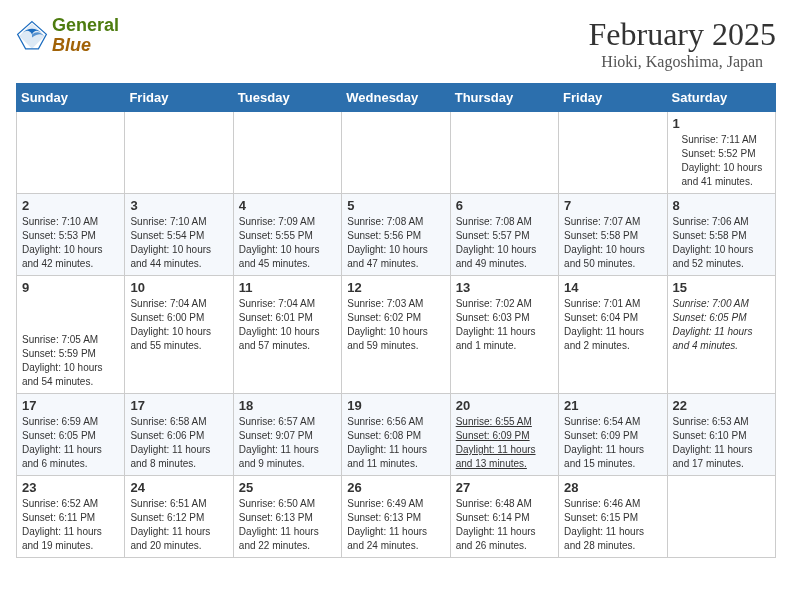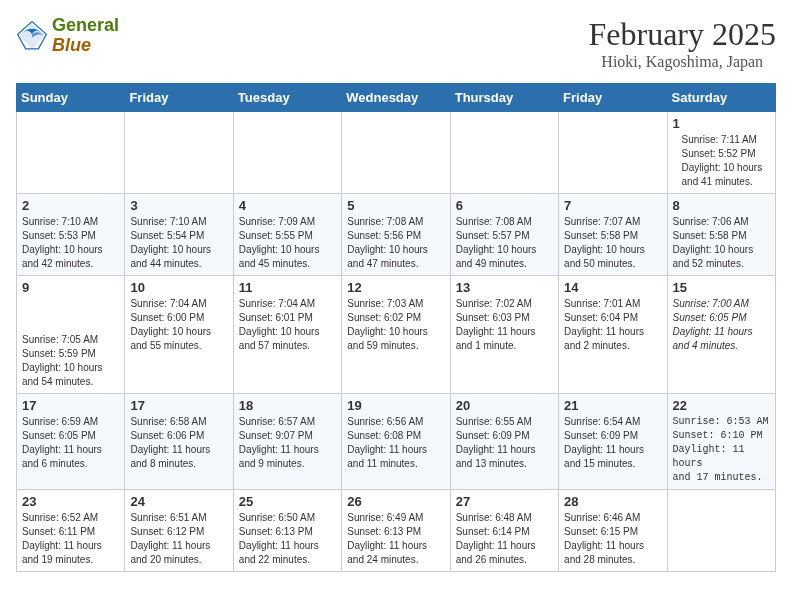--- a/index.html
+++ b/index.html
@@ -264,35 +264,35 @@
         </td>
         <td>
           <span class="day-num">19</span>
           <div class="day-info" style="white-space: pre-line;">Sunrise: 6:56 AM
 Sunset: 6:08 PM
 Daylight: 11 hours
 and 11 minutes.</div>
         </td>
         <td>
           <span class="day-num">20</span>
-          <div class="day-info" style="white-space: pre-line;">Sunrise: 6:55 AM
+          <div class="day-info" style="white-space: pre-line; text-decoration: underline;">Sunrise: 6:55 AM
 Sunset: 6:09 PM
 Daylight: 11 hours
 and 13 minutes.</div>
         </td>
         <td>
           <span class="day-num">21</span>
           <div class="day-info" style="white-space: pre-line;">Sunrise: 6:54 AM
 Sunset: 6:09 PM
 Daylight: 11 hours
 and 15 minutes.</div>
         </td>
         <td>
           <span class="day-num">22</span>
-          <div class="day-info" style="white-space: pre-line; font-family: Liberation Mono, monospace;">Sunrise: 6:53 AM
+          <div class="day-info" style="white-space: pre-line;">Sunrise: 6:53 AM
 Sunset: 6:10 PM
 Daylight: 11 hours
 and 17 minutes.</div>
         </td>
       </tr>
       <tr>
         <td>
           <span class="day-num">23</span>
           <div class="day-info" style="white-space: pre-line;">Sunrise: 6:52 AM
 Sunset: 6:11 PM

